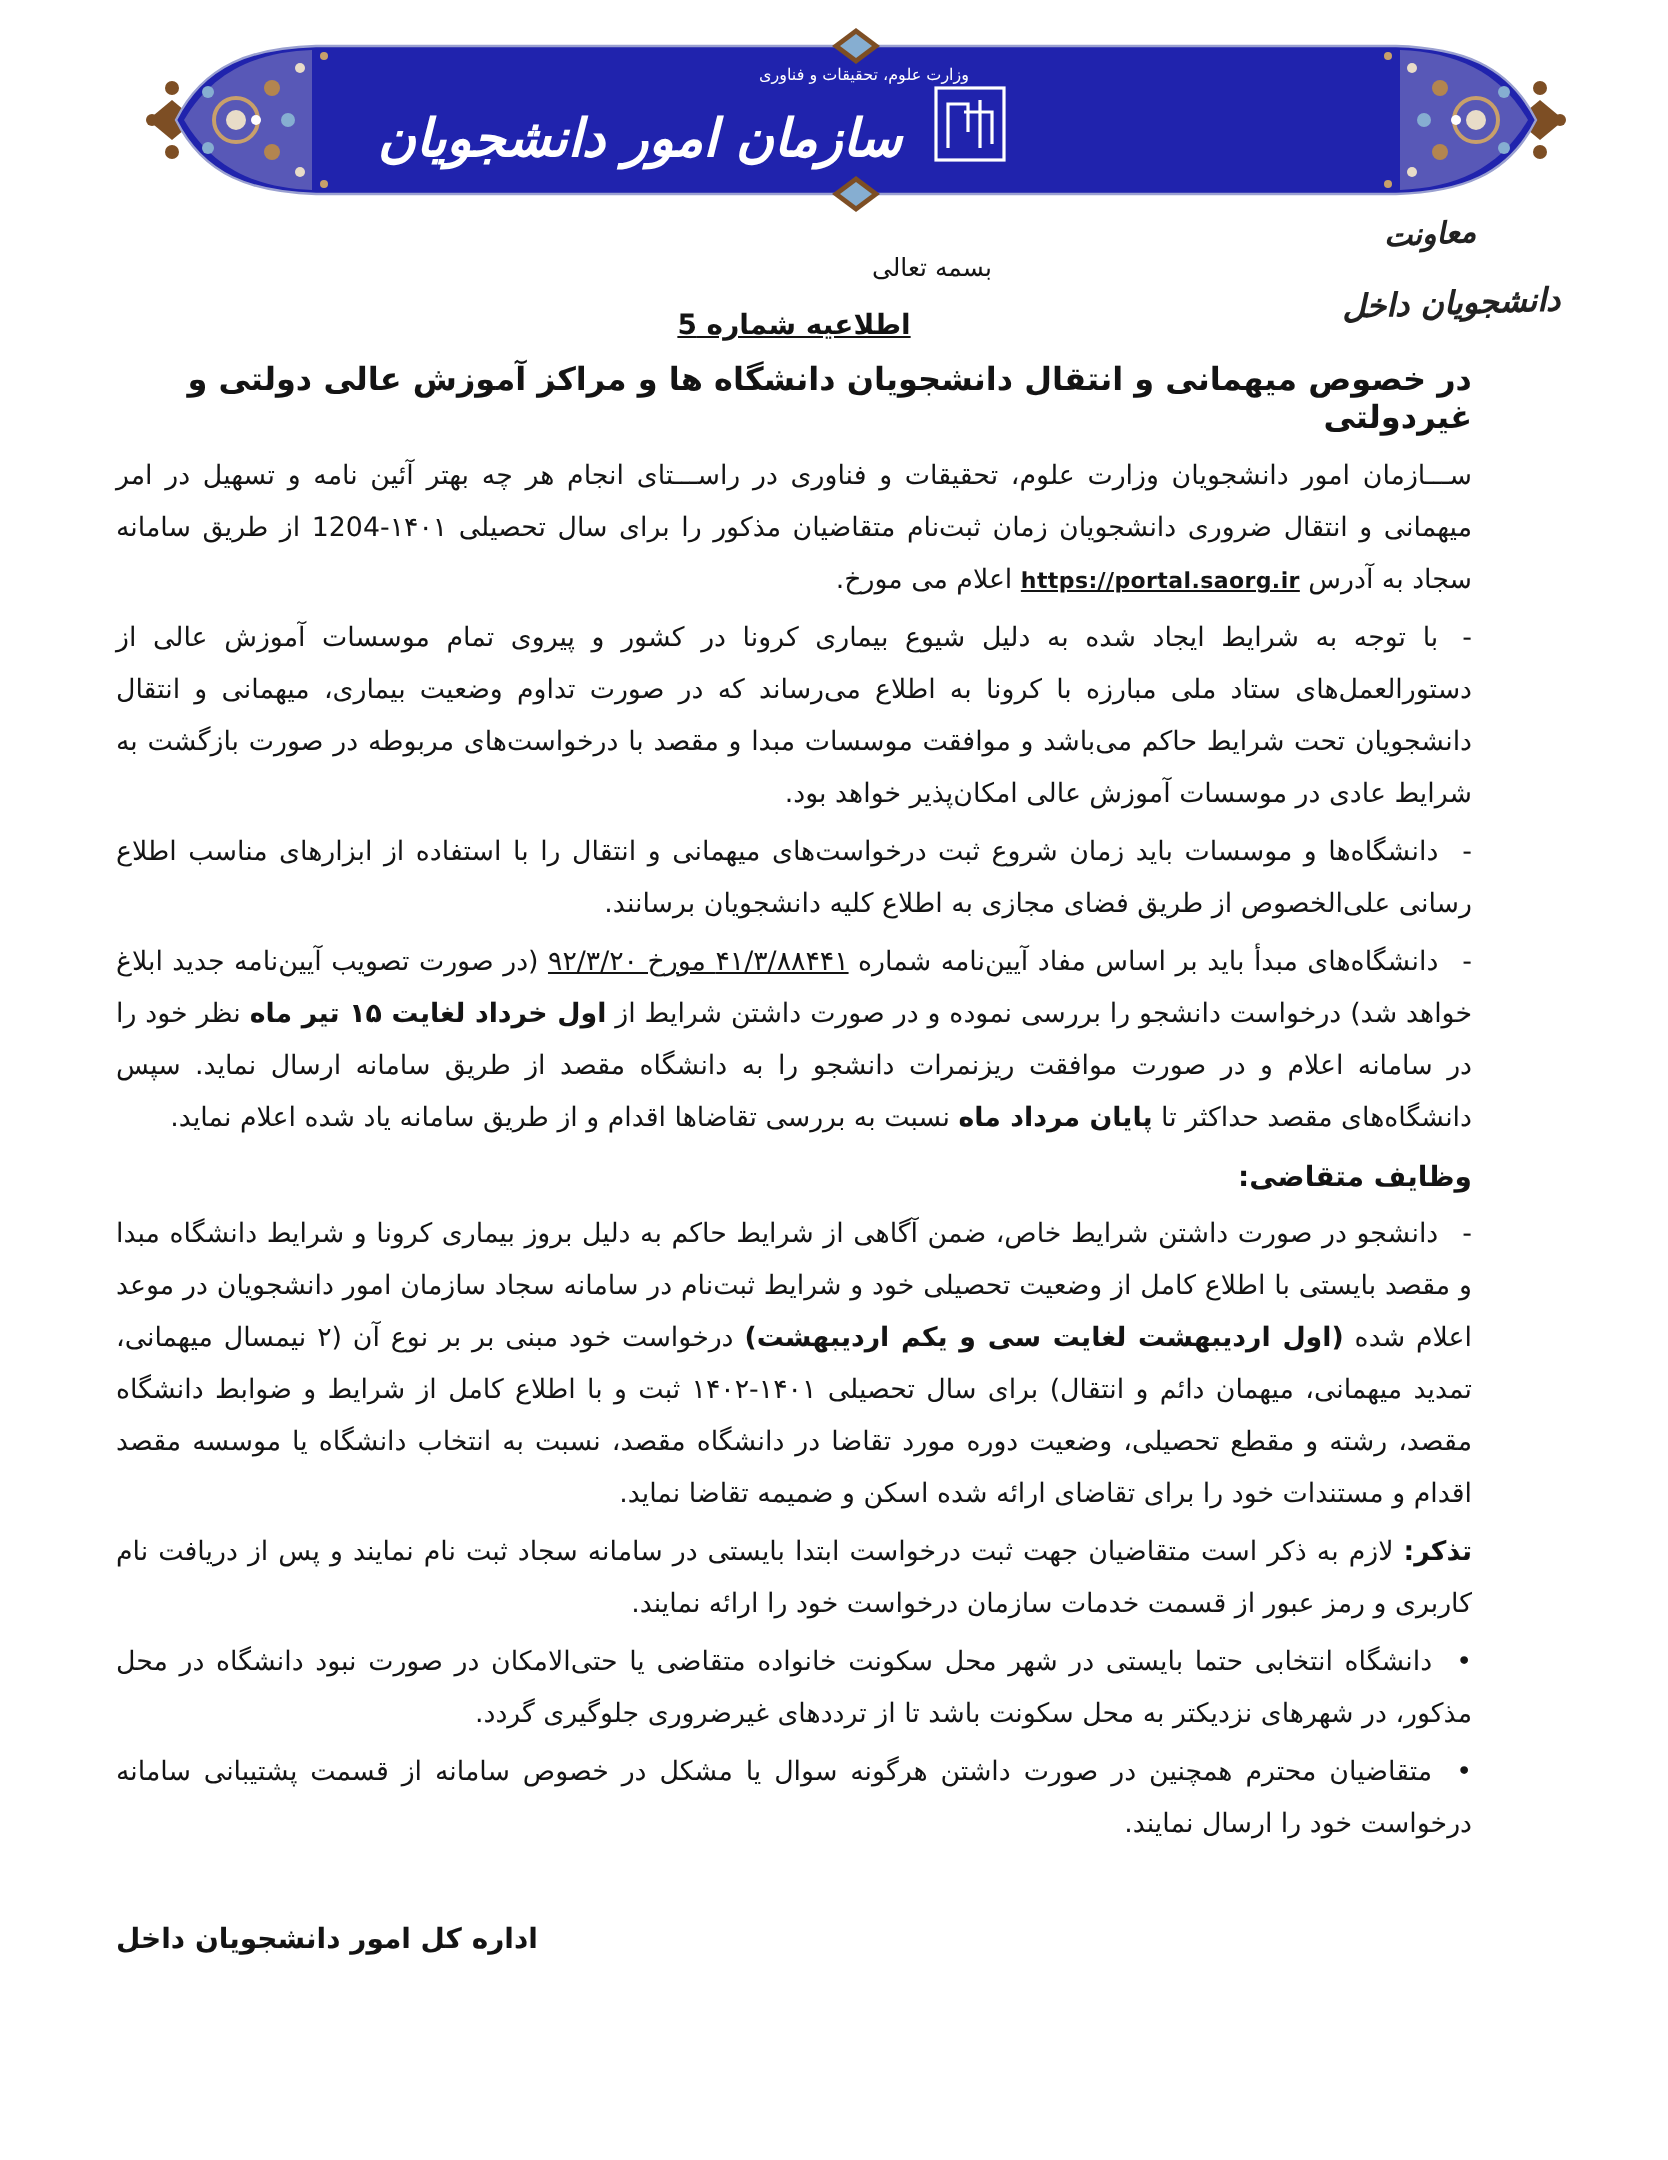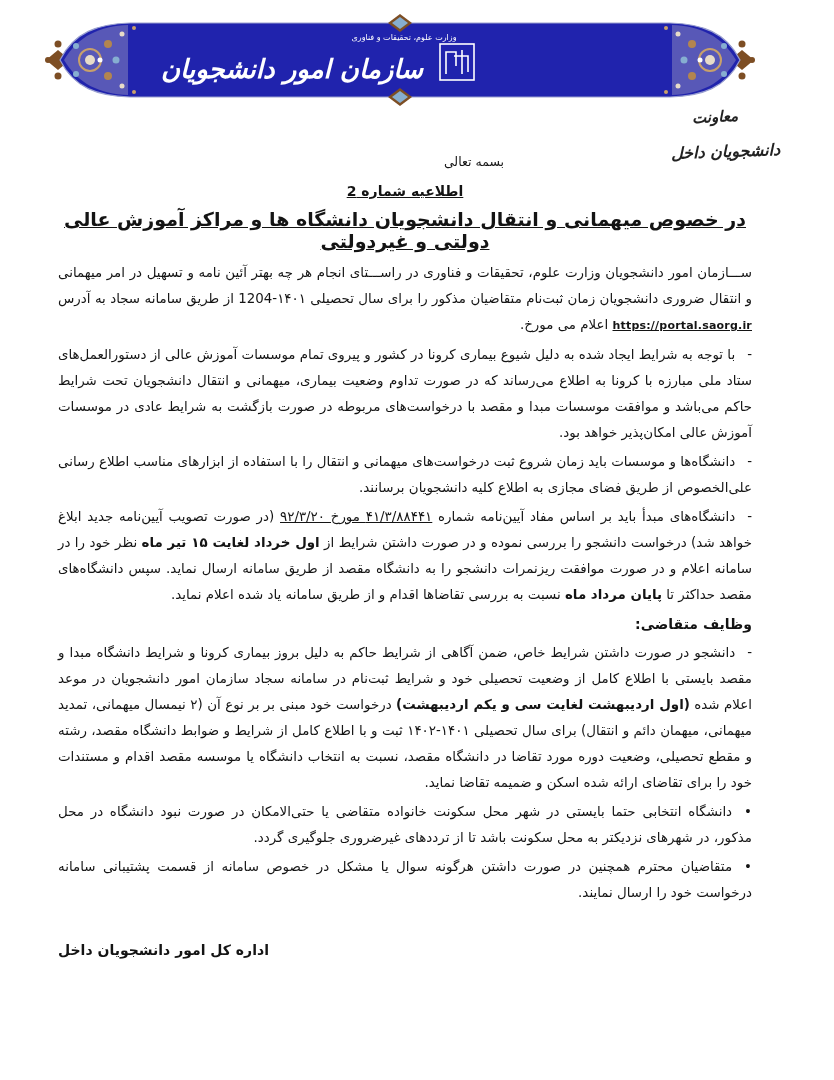--- a/index.html
+++ b/index.html
@@ -7,58 +7,55 @@
   .page{
     position:relative;
     width:834px;height:1080px;
     margin:0 auto;
     background:#ffffff;
     overflow:hidden;
     font-family:"DejaVu Sans",sans-serif;
     color:#141414;
   }
   
-  .banner{position:absolute;left:44px;top:14px;width:712px;height:92px;}
+  .banner{position:absolute;left:72px;top:14px;width:712px;height:92px;}
   
   .handwrite{
     position:absolute;
     direction:rtl;
     font-family:"DejaVu Serif",serif;
     font-style:italic;
     font-weight:bold;
     color:#222;
     white-space:nowrap;
   }
   .hw1{right:96px;top:108px;font-size:15px;transform:rotate(-3deg);}
   .hw2{right:54px;top:142px;font-size:16px;transform:rotate(-2deg);}
   
   .content{
     position:absolute;
-    top:126px;left:58px;right:82px;
+    top:126px;left:58px;right:98px;
     direction:rtl;
-    margin-top:28px;
   }
   .besmellah{
     text-align:center;
     transform:translateX(69px); 
     font-size:12.5px;
     margin-bottom:14px;
   }
   .doc-title{
     text-align:center;
     font-weight:bold;
     font-size:14px;
     text-decoration:underline;
     margin-bottom:9px;
   }
   .doc-subtitle{
-    text-align:center;
     font-weight:bold;
-    font-size:19px;
-    text-decoration:underline;
+    font-size:16px;
     margin-bottom:8px;
   }
   .para{
     position:relative;
     text-align:justify;
     font-size:13.4px;
     line-height:26px;
     margin:0 0 3px 0;
   }
   .para.heading{font-weight:bold;font-size:14px;margin-top:3px;}
@@ -148,30 +145,31 @@
 
       <text x="248" y="64" text-anchor="middle" font-family="DejaVu Sans, sans-serif" font-size="26" font-weight="bold" font-style="italic" fill="#ffffff" direction="rtl" id="svg-org-title">سازمان امور دانشجویان</text>
     </svg>
   </div>
 
   <div class="handwrite hw1">معاونت</div>
   <div class="handwrite hw2">دانشجویان داخل</div>
 
   <div class="content">
     <div class="besmellah">بسمه تعالی</div>
-    <div class="doc-title">اطلاعیه شماره 2</div>
+    <div class="doc-title">اطلاعیه شماره 5</div>
     <div class="doc-subtitle">در خصوص میهمانی و انتقال دانشجویان دانشگاه ها و مراکز آموزش عالی دولتی و غیردولتی</div>
 
     <div>
         <div class="para plain"><span>ســـازمان امور دانشجویان وزارت علوم، تحقیقات و فناوری در راســـتای انجام هر چه بهتر آئین نامه و تسهیل در امر میهمانی و انتقال ضروری دانشجویان زمان ثبت‌نام متقاضیان مذکور را برای سال تحصیلی ۱۴۰۱-1204 از طریق سامانه سجاد به آدرس </span><span class="b u ltr" dir="ltr">https://portal.saorg.ir</span><span> اعلام می مورخ.</span></div>
         <div class="para dash"><span class="marker">-</span><span>با توجه به شرایط ایجاد شده به دلیل شیوع بیماری کرونا در کشور و پیروی تمام موسسات آموزش عالی از دستورالعمل‌های ستاد ملی مبارزه با کرونا به اطلاع می‌رساند که در صورت تداوم وضعیت بیماری، میهمانی و انتقال دانشجویان تحت شرایط حاکم می‌باشد و موافقت موسسات مبدا و مقصد با درخواست‌های مربوطه در صورت بازگشت به شرایط عادی در موسسات آموزش عالی امکان‌پذیر خواهد بود.</span></div>
         <div class="para dash"><span class="marker">-</span><span>دانشگاه‌ها و موسسات باید زمان شروع ثبت درخواست‌های میهمانی و انتقال را با استفاده از ابزارهای مناسب اطلاع رسانی علی‌الخصوص از طریق فضای مجازی به اطلاع کلیه دانشجویان برسانند.</span></div>
         <div class="para dash"><span class="marker">-</span><span>دانشگاه‌های مبدأ باید بر اساس مفاد آیین‌نامه شماره </span><span class="u">۴۱/۳/۸۸۴۴۱ مورخ ۹۲/۳/۲۰</span><span> (در صورت تصویب آیین‌نامه جدید ابلاغ خواهد شد) درخواست دانشجو را بررسی نموده و در صورت داشتن شرایط از </span><span class="b">اول خرداد لغایت ۱۵ تیر ماه</span><span> نظر خود را در سامانه اعلام و در صورت موافقت ریزنمرات دانشجو را به دانشگاه مقصد از طریق سامانه ارسال نماید. سپس دانشگاه‌های مقصد حداکثر تا </span><span class="b">پایان مرداد ماه</span><span> نسبت به بررسی تقاضاها اقدام و از طریق سامانه یاد شده اعلام نماید.</span></div>
         <div class="para heading"><span class="b">وظایف متقاضی:</span></div>
         <div class="para dash"><span class="marker">-</span><span>دانشجو در صورت داشتن شرایط خاص، ضمن آگاهی از شرایط حاکم به دلیل بروز بیماری کرونا و شرایط دانشگاه مبدا و مقصد بایستی با اطلاع کامل از وضعیت تحصیلی خود و شرایط ثبت‌نام در سامانه سجاد سازمان امور دانشجویان در موعد اعلام شده </span><span class="b">(اول اردیبهشت لغایت سی و یکم اردیبهشت)</span><span> درخواست خود مبنی بر بر نوع آن (۲ نیمسال میهمانی، تمدید میهمانی، میهمان دائم و انتقال) برای سال تحصیلی ۱۴۰۱-۱۴۰۲ ثبت و با اطلاع کامل از شرایط و ضوابط دانشگاه مقصد، رشته و مقطع تحصیلی، وضعیت دوره مورد تقاضا در دانشگاه مقصد، نسبت به انتخاب دانشگاه یا موسسه مقصد اقدام و مستندات خود را برای تقاضای ارائه شده اسکن و ضمیمه تقاضا نماید.</span></div>
+        <div class="para note"><span class="b">تذکر:</span><span> لازم به ذکر است متقاضیان جهت ثبت درخواست ابتدا بایستی در سامانه سجاد ثبت نام نمایند و پس از دریافت نام کاربری و رمز عبور از قسمت خدمات سازمان درخواست خود را ارائه نمایند.</span></div>
         <div class="para bullet"><span class="marker">•</span><span>دانشگاه انتخابی حتما بایستی در شهر محل سکونت خانواده متقاضی یا حتی‌الامکان در صورت نبود دانشگاه در محل مذکور، در شهرهای نزدیکتر به محل سکونت باشد تا از ترددهای غیرضروری جلوگیری گردد.</span></div>
         <div class="para bullet"><span class="marker">•</span><span>متقاضیان محترم همچنین در صورت داشتن هرگونه سوال یا مشکل در خصوص سامانه از قسمت پشتیبانی سامانه درخواست خود را ارسال نمایند.</span></div>
       </div>
 
     <div class="footer-sign">اداره کل امور دانشجویان داخل</div>
   </div>
 
 </div>
 
 </body></html>

